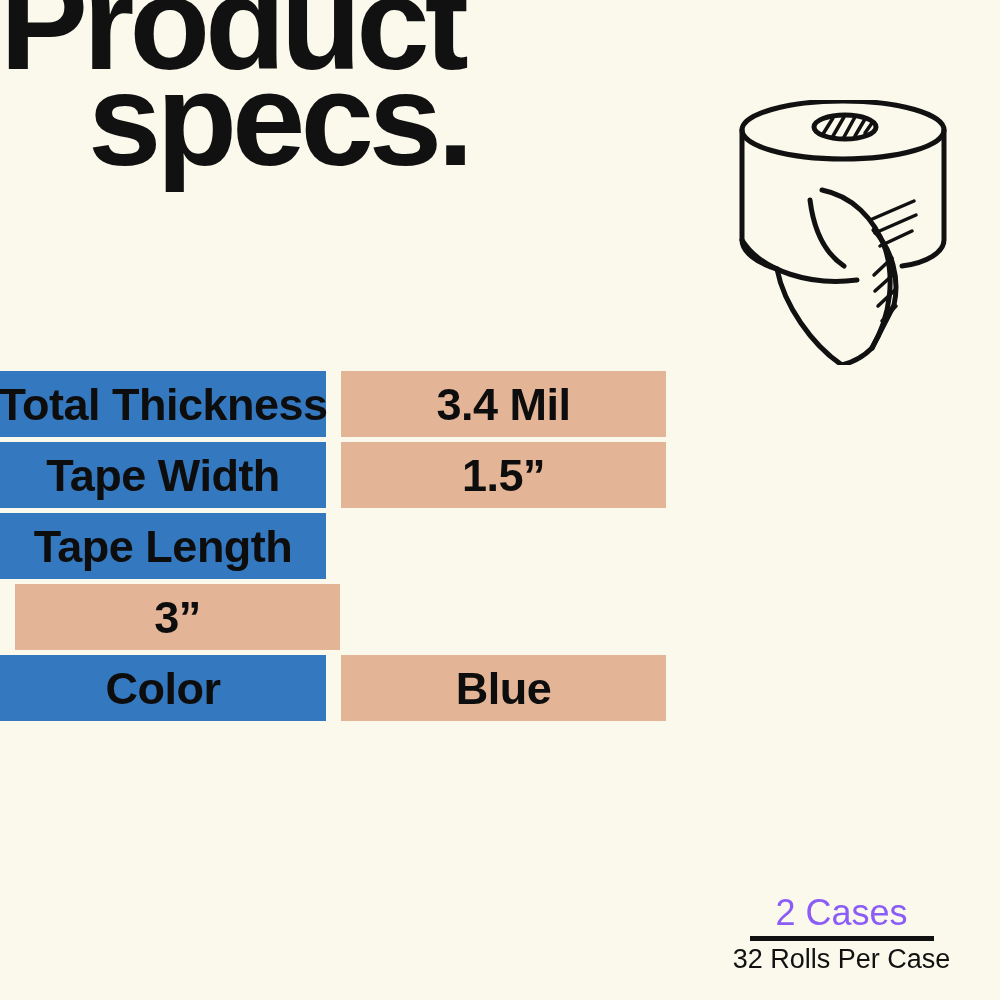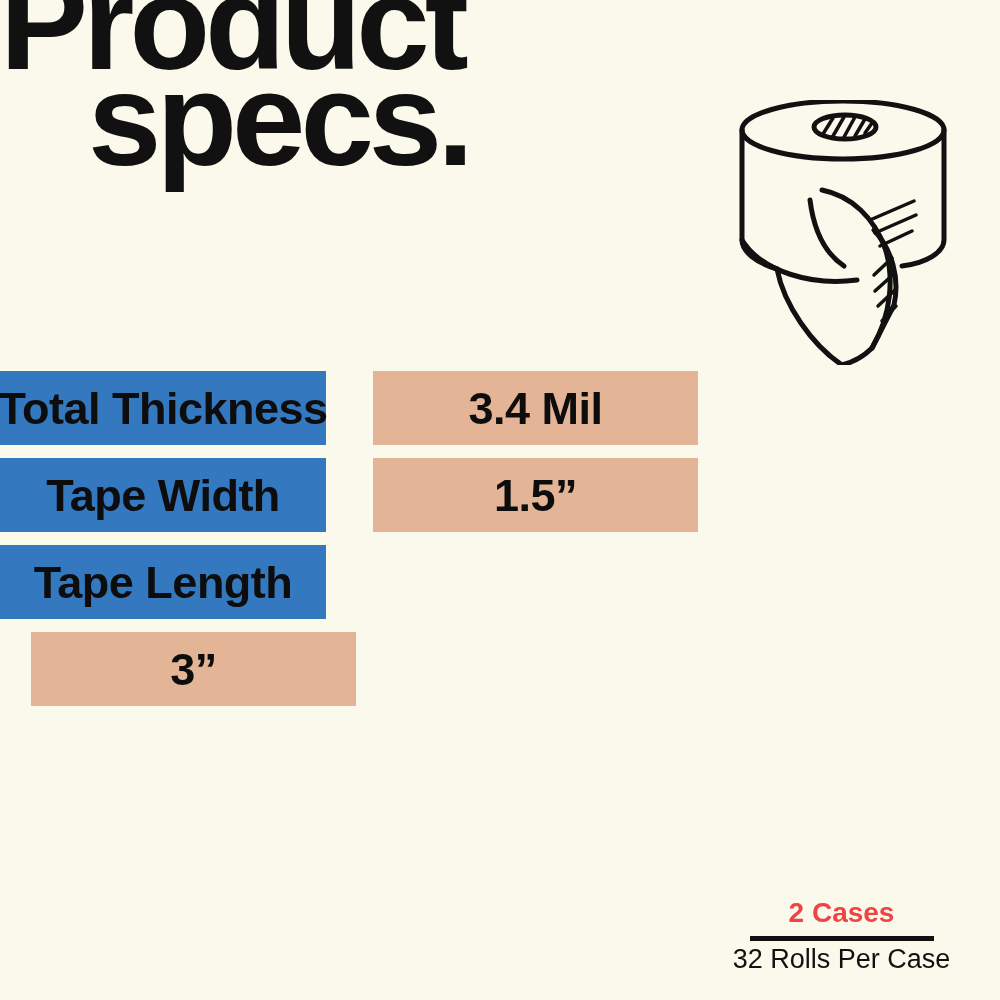--- a/index.html
+++ b/index.html
@@ -49,23 +49,22 @@
   
   .spec-table {
     position: absolute;
     left: 0px;
     top: 371px;
     width: 700px;
   }
   .spec-row {
     display: flex;
     align-items: stretch;
-    margin-bottom: 13px;
-    height: 74px;
-    gap: 16px;
+    margin-bottom: 5px;
+    height: 66px;
   }
   .spec-label {
     width: 326px;
     background: #3479bf;
     display: flex;
     align-items: center;
     justify-content: center;
     box-sizing: border-box;
   }
   .spec-gap {
@@ -109,24 +108,24 @@
   .case-block {
     position: absolute;
     left: 700px;
     top: 893px;
     width: 283px;
     text-align: center;
     user-select: none;
   }
   .case-top {
     font-family: "Liberation Sans", sans-serif;
-    font-weight: 700;
-    font-size: 28px;
+    font-weight: 400;
+    font-size: 36px;
     line-height: 40px;
-    color: #ef4444;
+    color: #8b5cf6;
     letter-spacing: 0px;
     white-space: nowrap;
   }
   .case-rule {
     height: 5px;
     background: #111111;
     width: 184px;
     margin: 3px auto 2px auto;
   }
   .case-bottom {
@@ -224,20 +223,29 @@
       <div class="spec-gap"></div>
     </div>
 
     <div class="spec-row">
       <div class="spec-gap"></div>
       <div class="spec-value">
         <span class="spec-value-text">3”</span>
       </div>
     </div>
 
+    <div class="spec-row">
+      <div class="spec-label">
+        <span class="spec-label-text">Color</span>
+      </div>
+      <div class="spec-gap"></div>
+      <div class="spec-value">
+        <span class="spec-value-text">Blue</span>
+      </div>
+    </div>
 
   </div>
 
   <div class="case-block">
     <div class="case-top">2 Cases</div>
     <div class="case-rule"></div>
     <div class="case-bottom">32 Rolls Per Case</div>
   </div>
 
 </div>

